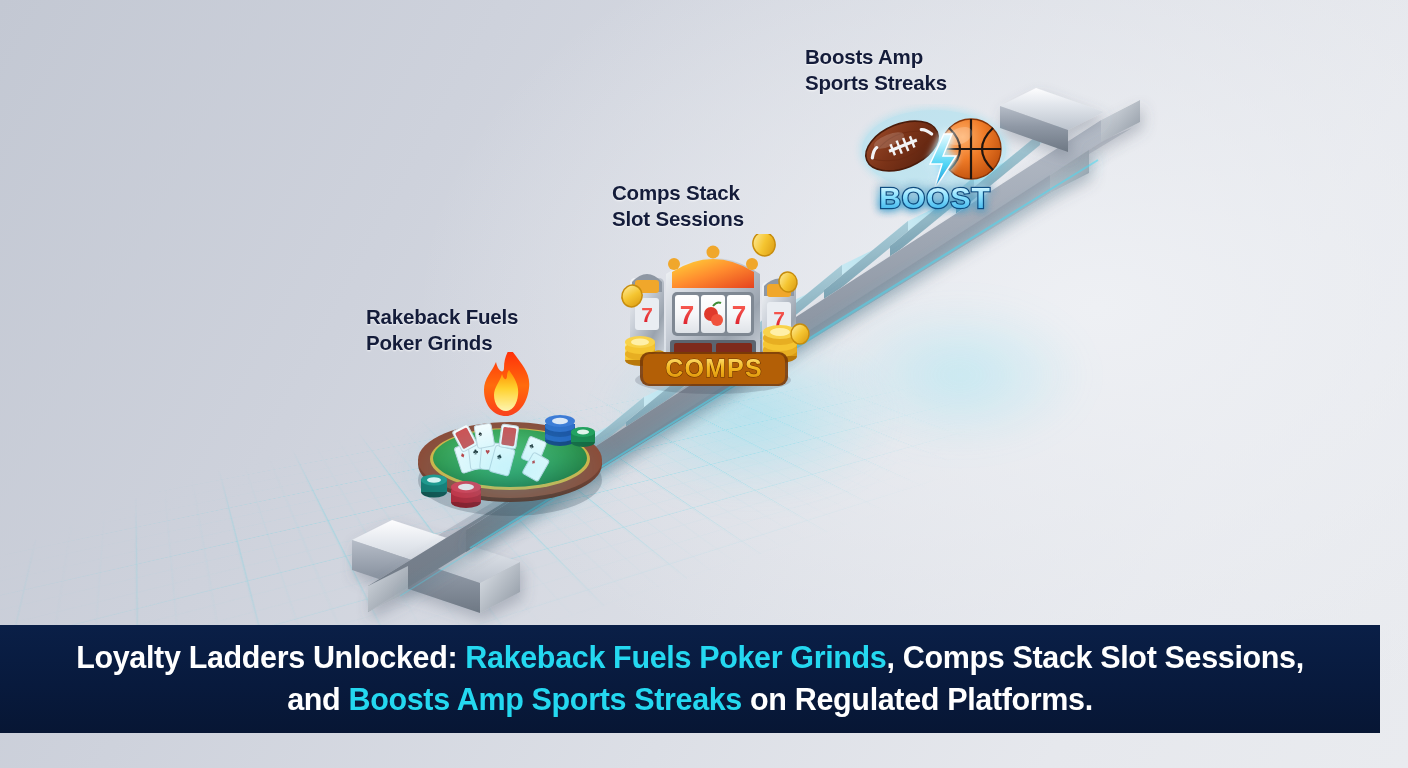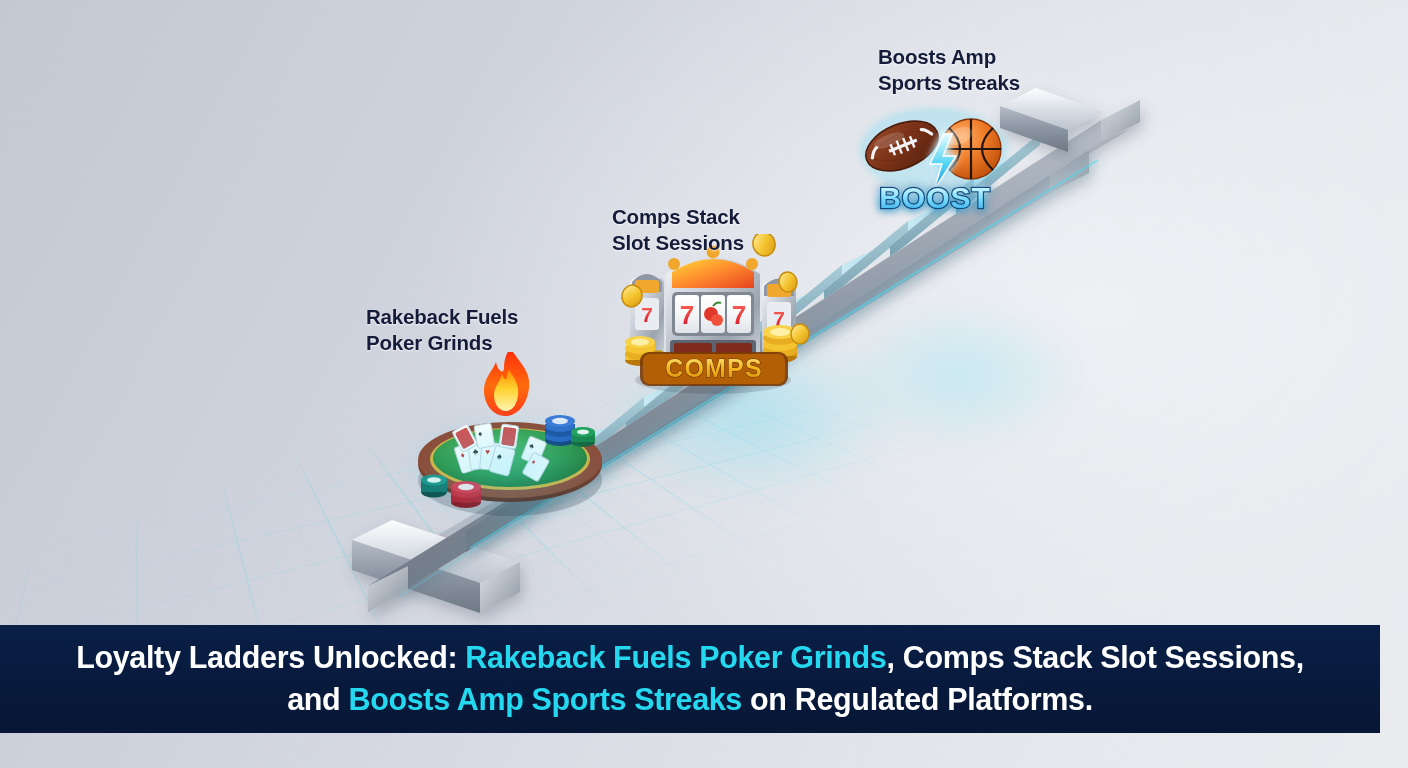--- a/index.html
+++ b/index.html
@@ -53,22 +53,22 @@
     position:absolute;
     color:#141c3a;
     font-weight:700;
     font-size:20.5px;
     line-height:1.28;
     letter-spacing:-.2px;
     white-space:pre-line;
     text-shadow:0 1px 2px rgba(255,255,255,.75);
   }
   #label-1 { left:366px; top:304px; }
-  #label-2 { left:612px; top:204px; }
-  #label-3 { left:878px; top:44px; }
+  #label-2 { left:612px; top:180px; }
+  #label-3 { left:805px; top:44px; }
 
   
   .node { position:absolute; }
 
   
   #poker-node { left:406px; top:352px; width:212px; height:170px; }
   .table-glow {
     position:absolute; left:-10px; top:58px; width:230px; height:118px;
     border-radius:50%;
     background:radial-gradient(ellipse at center, rgba(60,215,240,.33), rgba(60,215,240,0) 70%);

